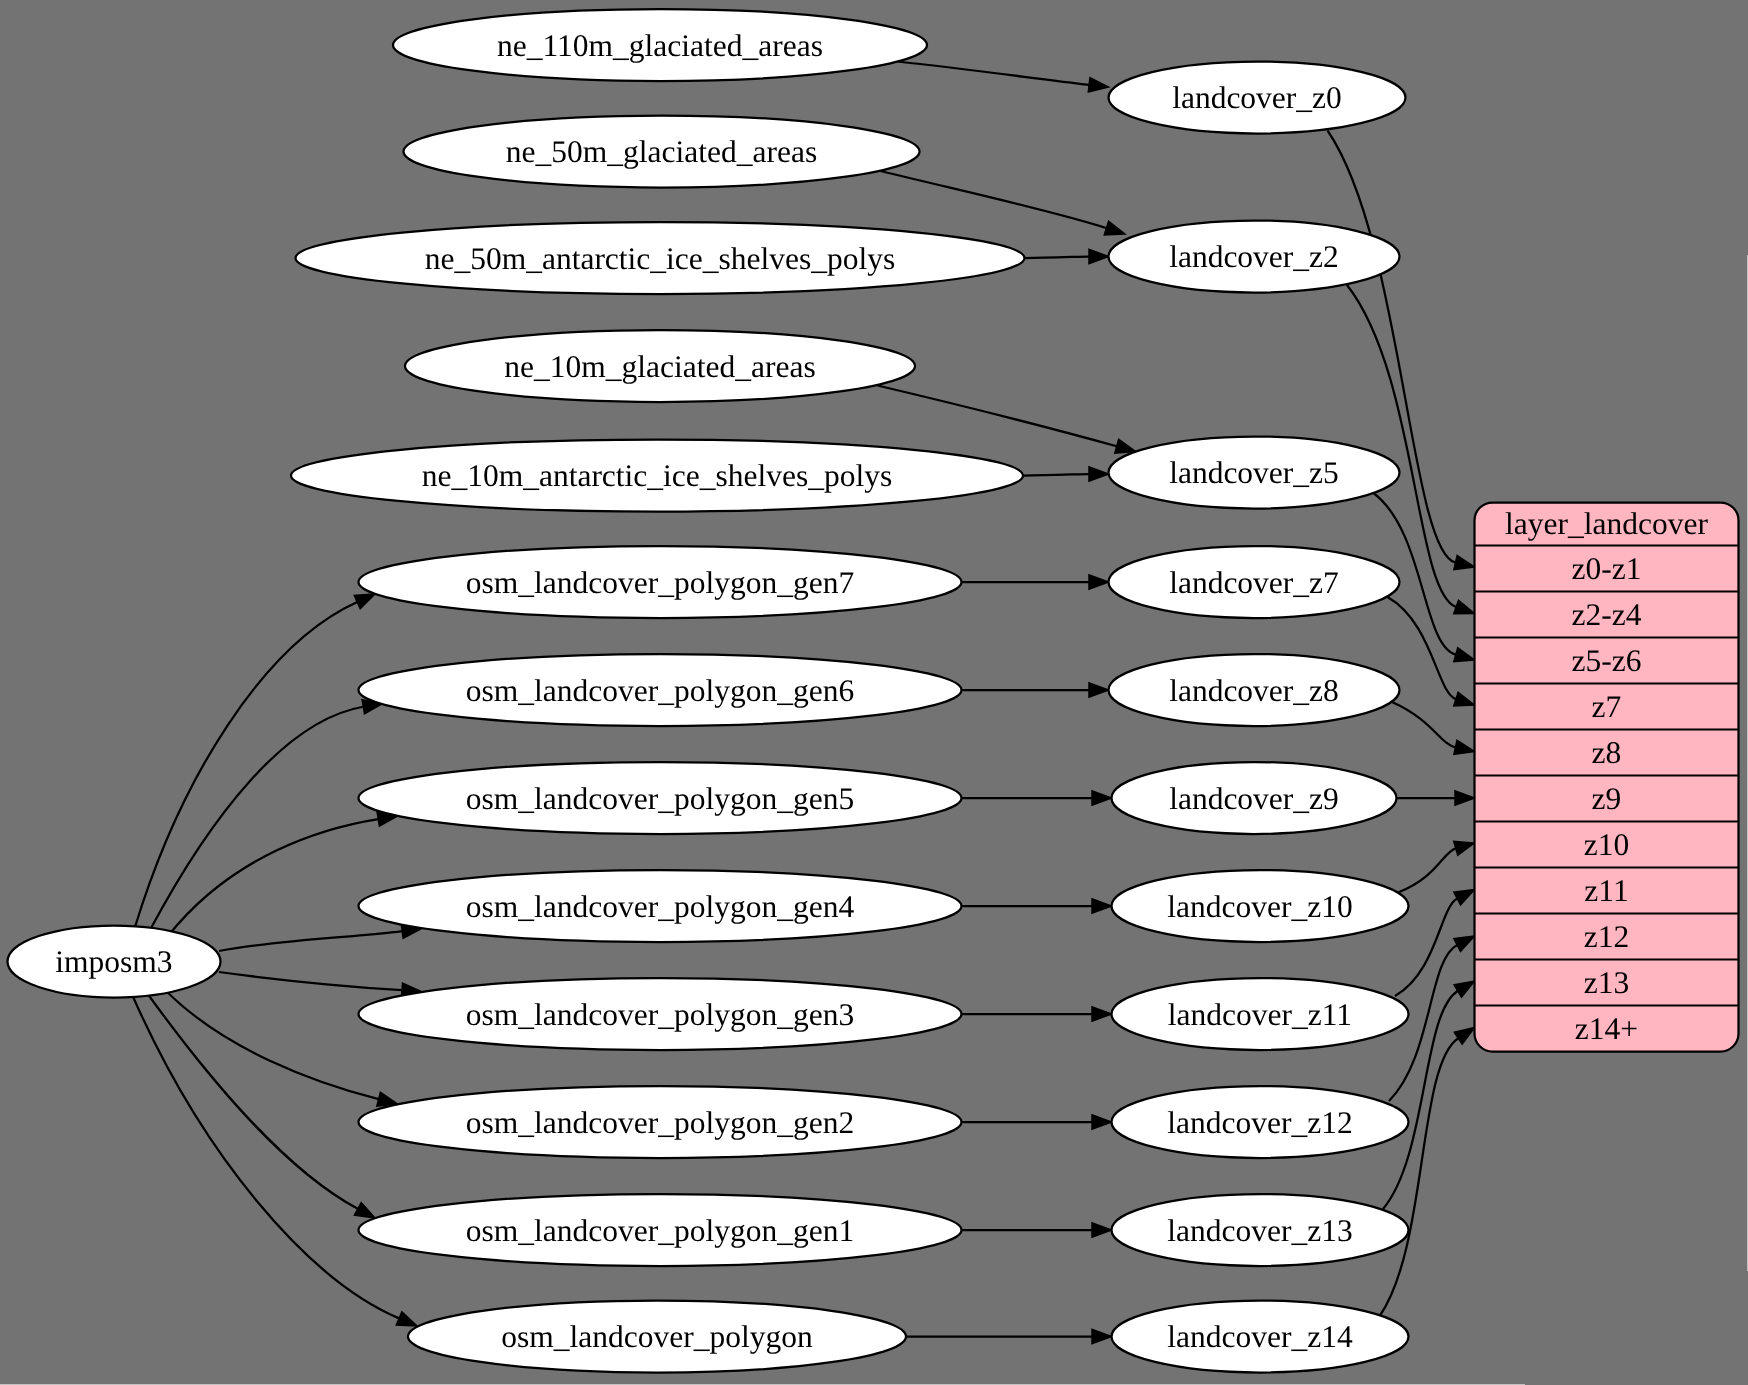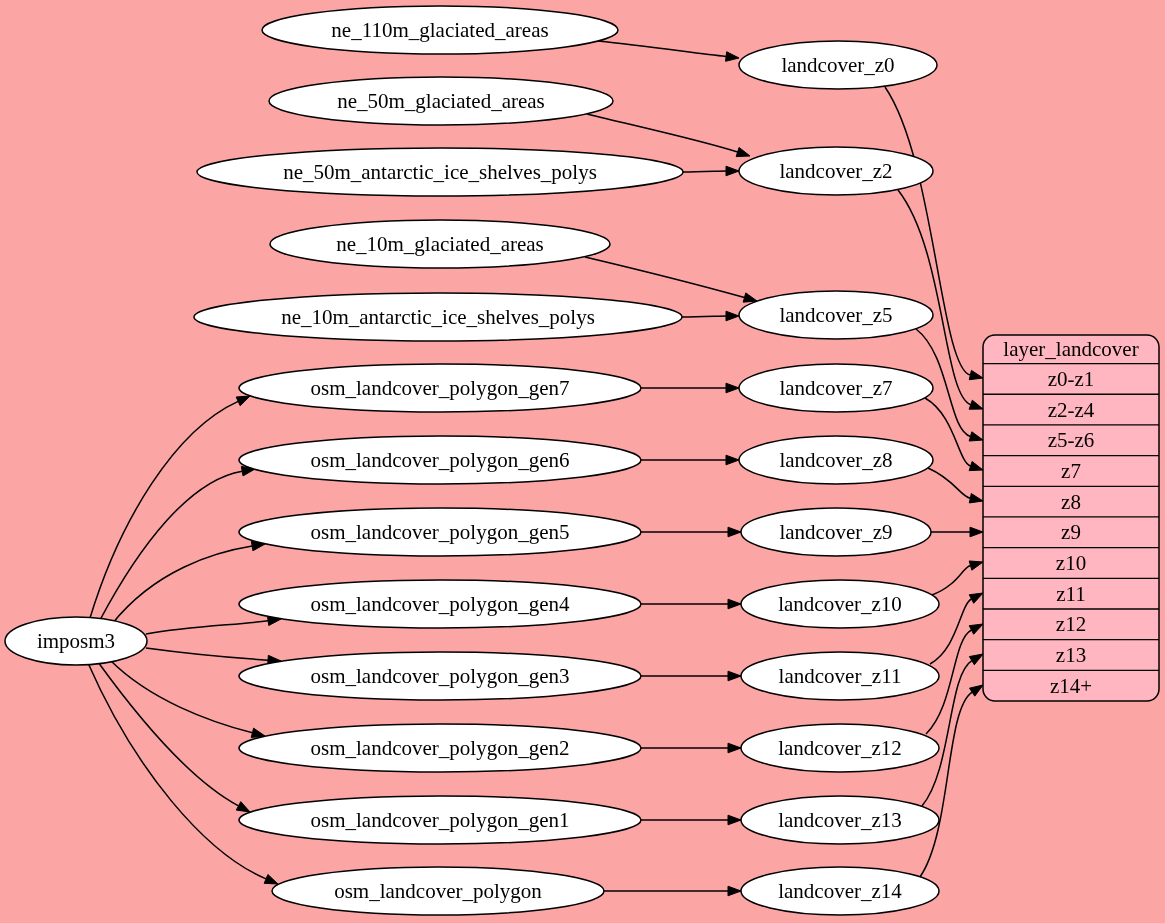--- a/index.html
+++ b/index.html
@@ -1,16 +1,16 @@
 <!DOCTYPE html>
 <html><head>
 <meta charset="utf-8">
 <style>
   html,body{margin:0;padding:0;background:#ffffff;}
-  #stage{width:1165px;height:923px;position:relative;background:#fca5a5;}
+  #stage{width:1165px;height:923px;position:relative;background:#737373;}
   svg{display:block;}
   text{font-family:"Liberation Serif","DejaVu Serif",serif;font-size:21px;fill:#000000;}
 </style>
 </head>
 <body>
 
 <div id="stage">
   <svg id="diagram" width="1165" height="923" viewBox="0 0 1165 923">
       <g>
         <g>

